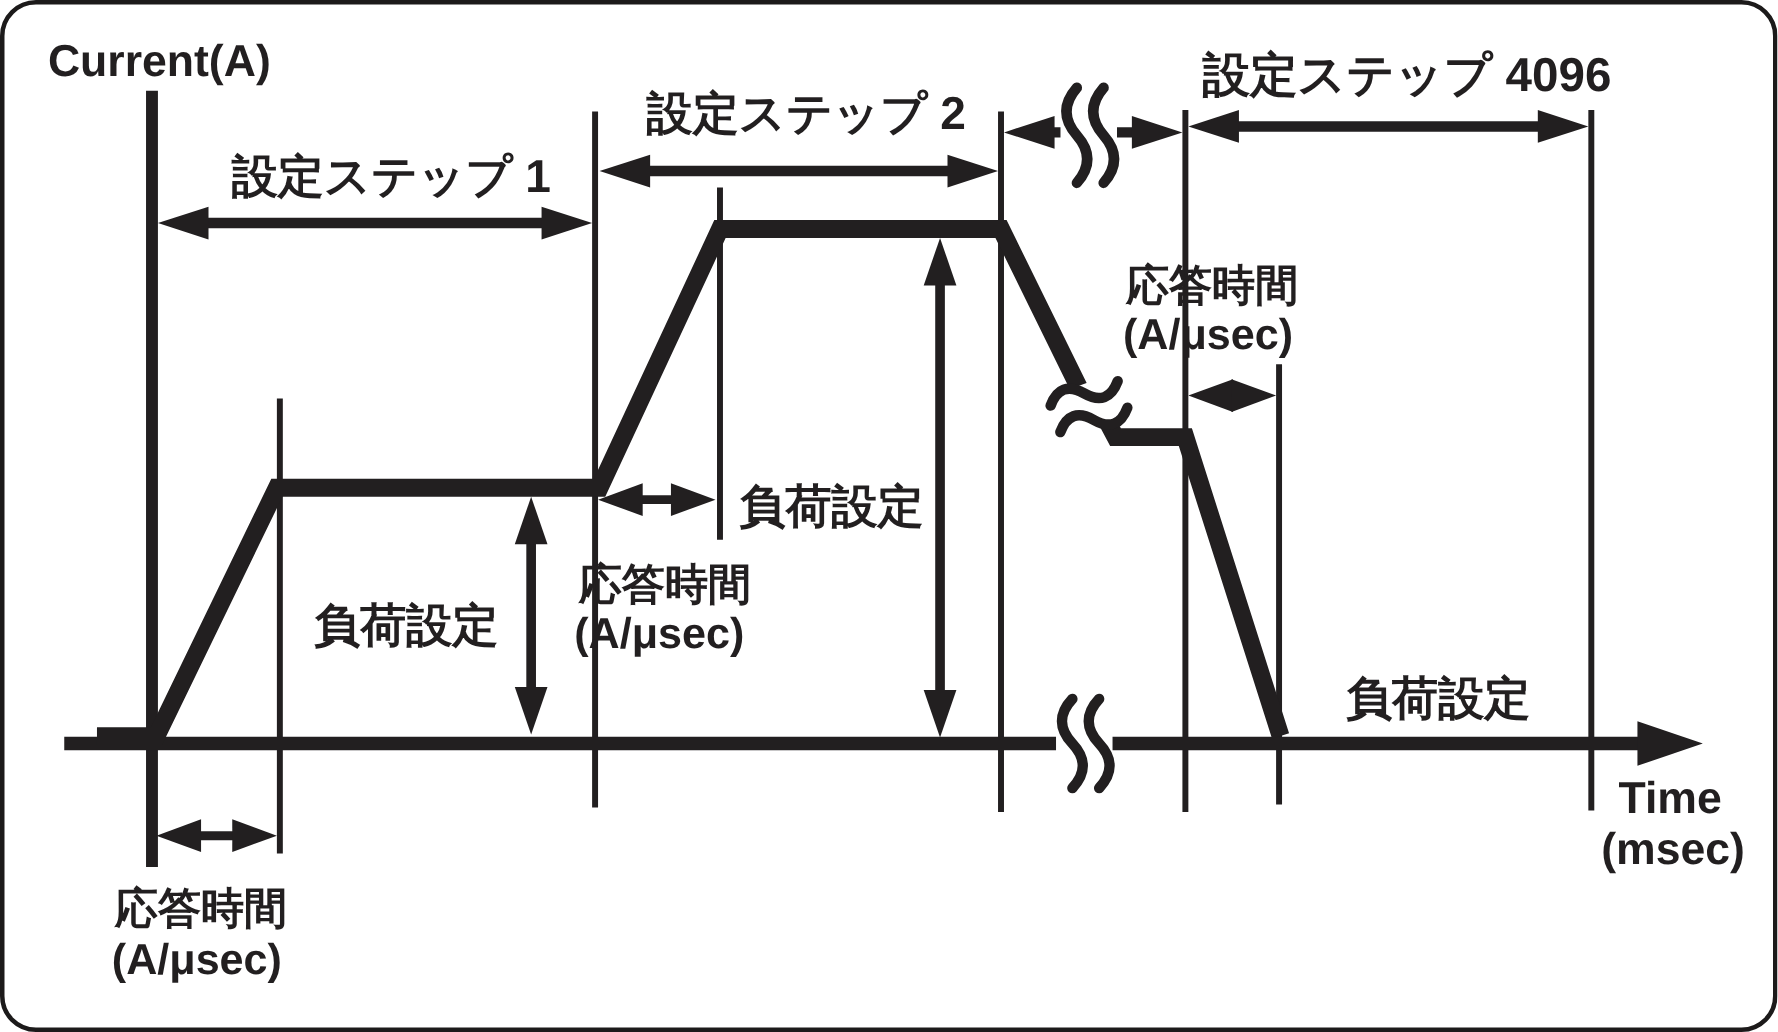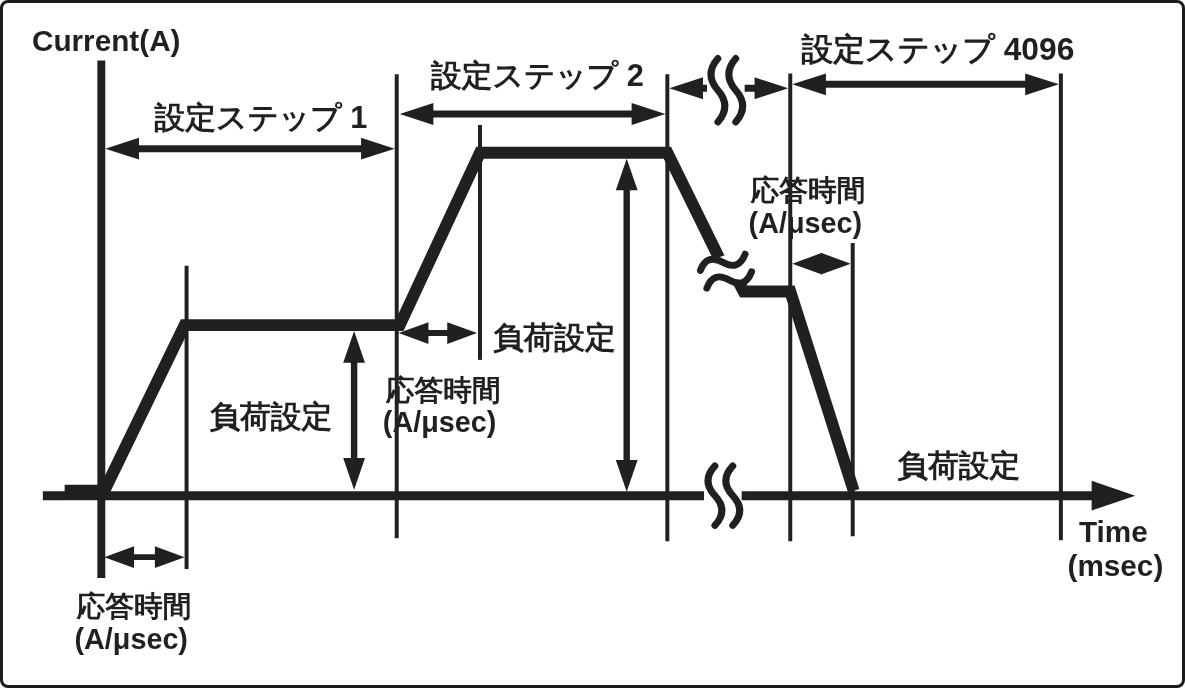--- a/index.html
+++ b/index.html
@@ -2,21 +2,21 @@
 <html><head>
 <meta charset="utf-8">
 <style>
   html,body{margin:0;padding:0;background:#ffffff;}
   .frame{
     position:relative;
     width:1185px;height:688px;
     box-sizing:border-box;
     background:#ffffff;
     border:3px solid #1c1a1a;
-    border-radius:8px;
+    border-radius:24px;
     overflow:hidden;
   }
   svg{display:block;}
   svg text{
     font-family:"Liberation Sans","DejaVu Sans",sans-serif;
     font-weight:bold;
     fill:#221f20;
   }
 </style>
 </head>

